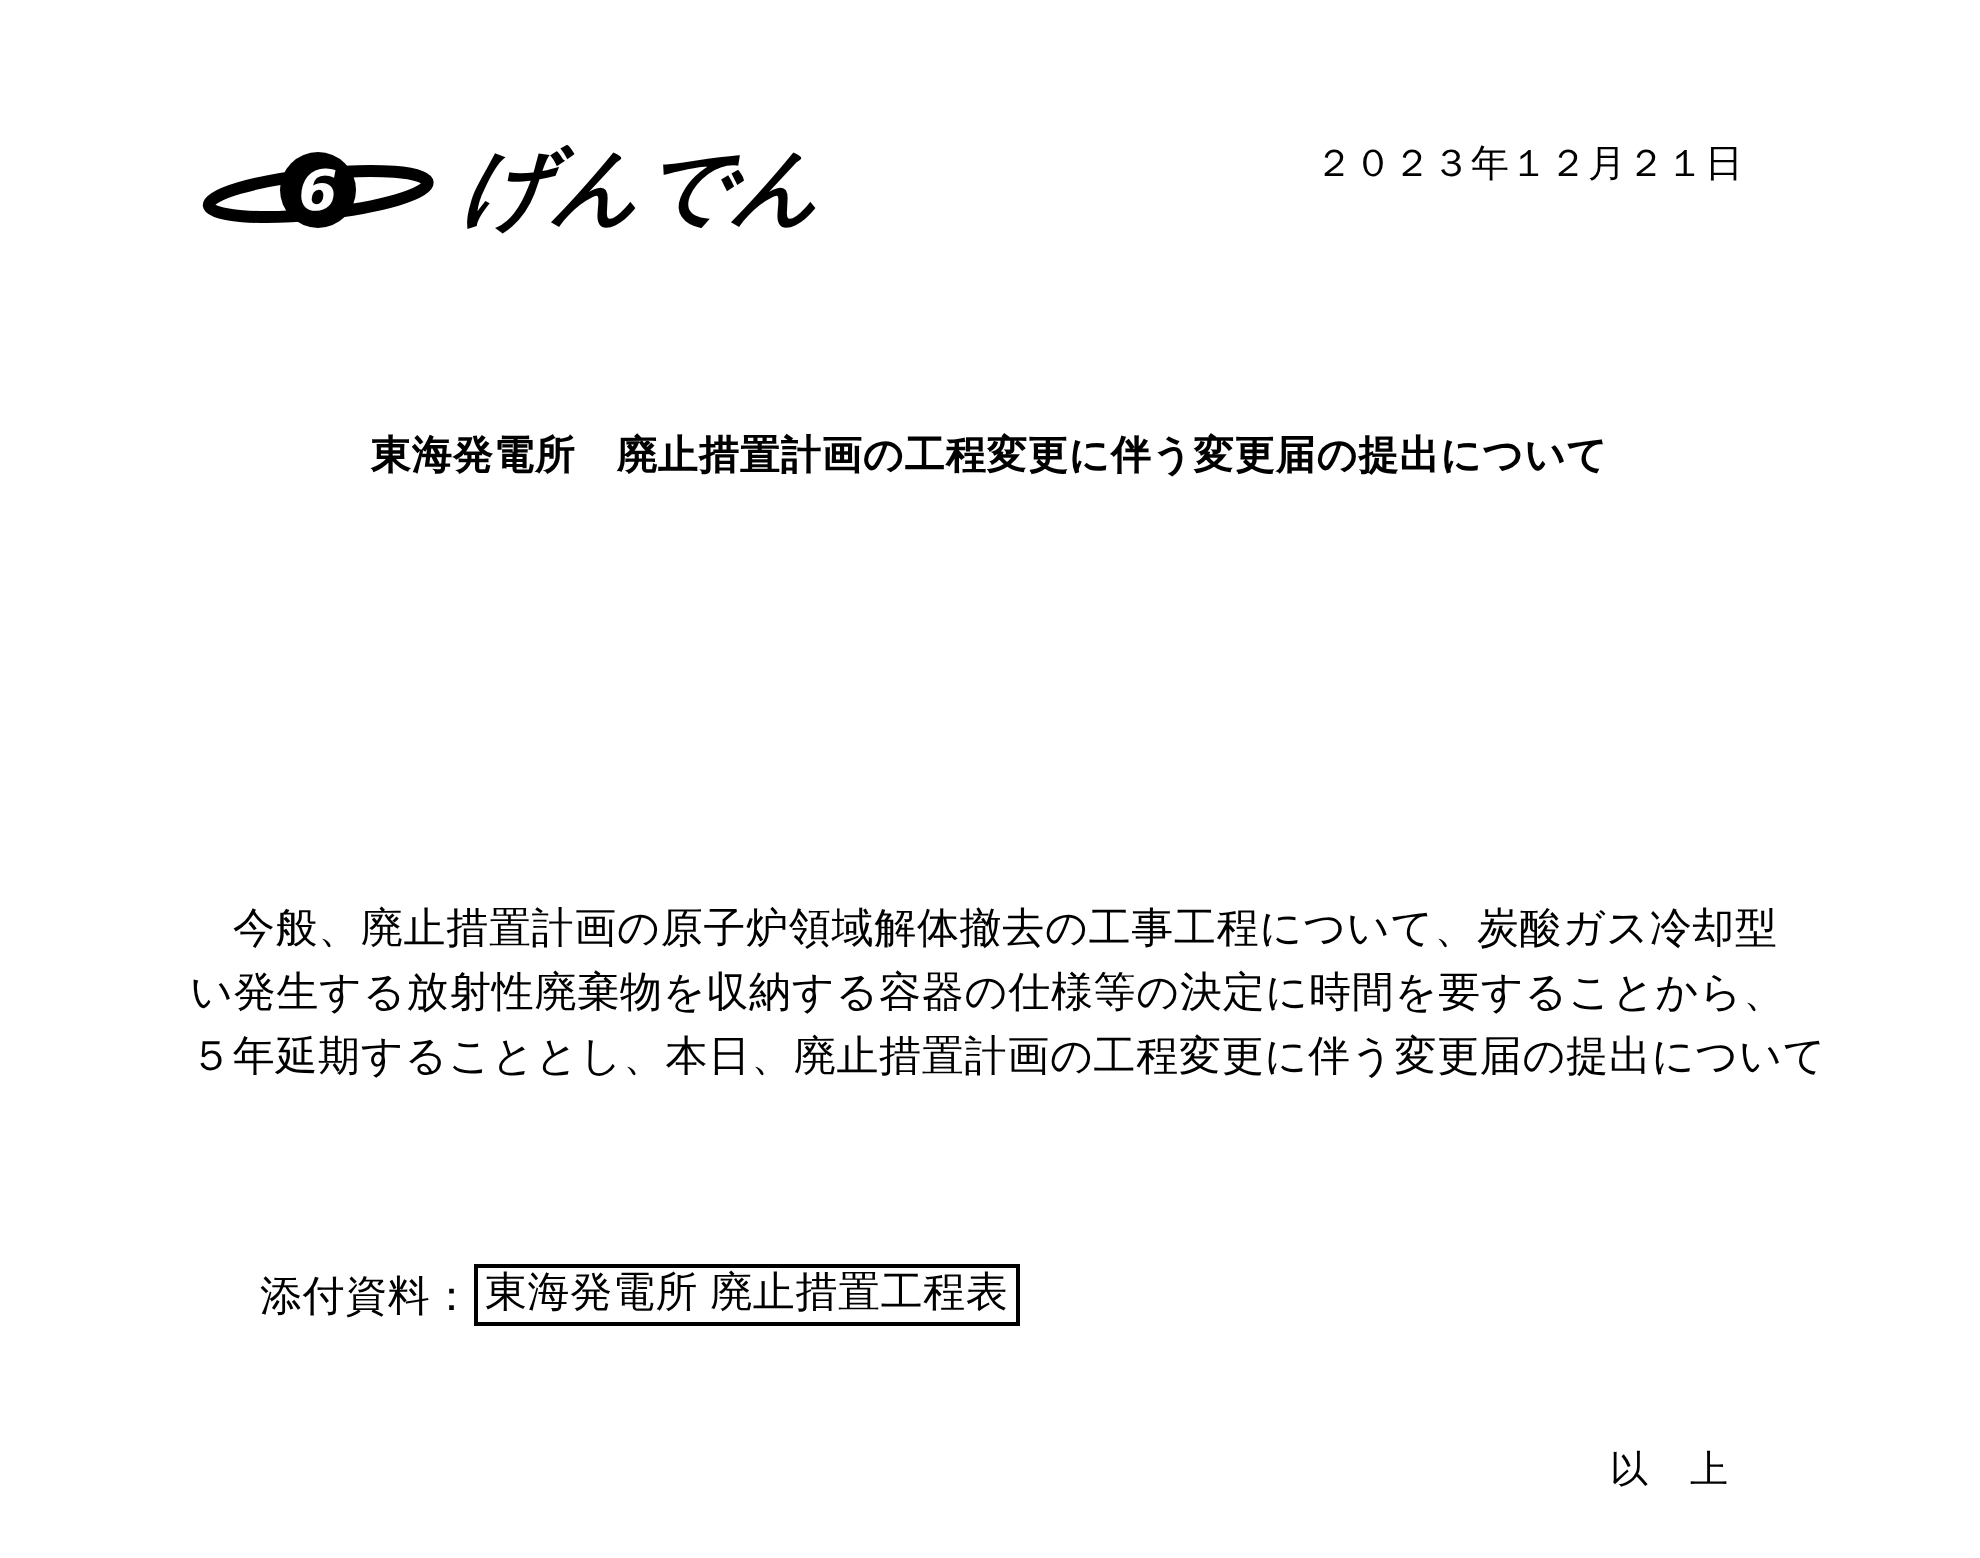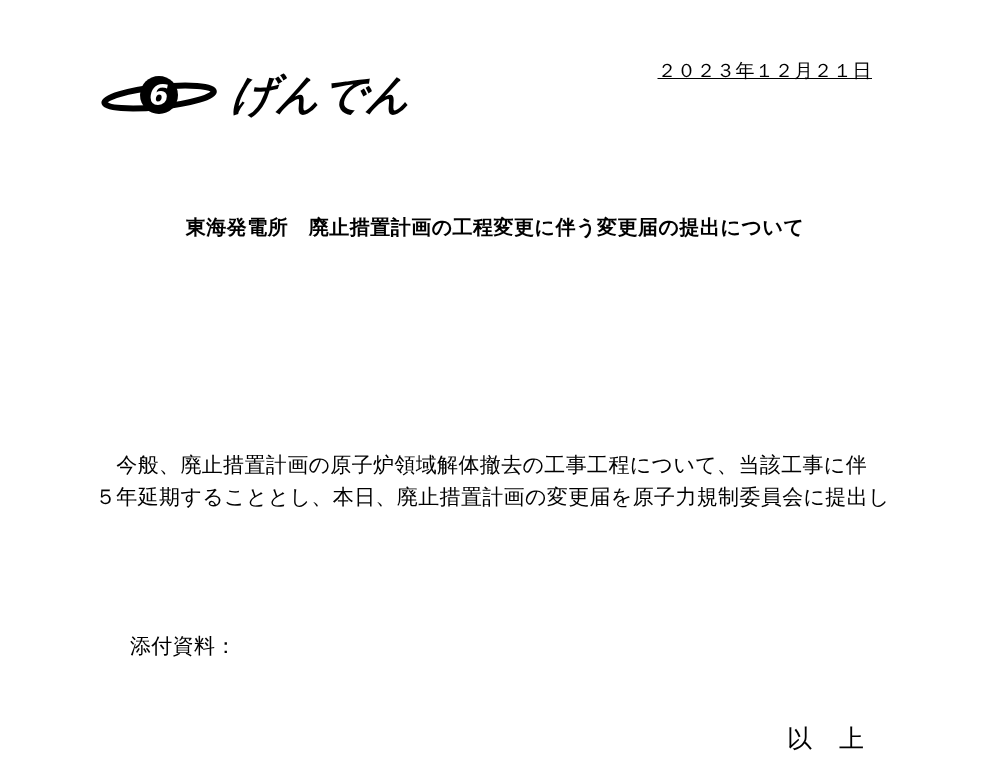--- a/index.html
+++ b/index.html
@@ -28,28 +28,27 @@
     font-weight: 800;
     font-style: italic;
     letter-spacing: 1px;
     transform: skewX(-8deg);
     white-space: nowrap;
     line-height: 1;
     padding-bottom: 4px;
   }
   .header-right {
     position: absolute;
-    top: 56px;
+    top: 68px;
     right: 118px;
     text-align: left;
     font-size: 19px;
     line-height: 30px;
     letter-spacing: 0.5px;
     white-space: nowrap;
-    text-decoration: underline;
   }
   
   .doc-title {
     position: absolute;
     top: 214px;
     left: 0;
     width: 100%;
     text-align: center;
     font-size: 20px;
     font-weight: bold;
@@ -84,21 +83,21 @@
     border: 2px solid #000000;
     padding: 0 4px 1px 4px;
     line-height: 26px;
     cursor: pointer;
   }
   
   .closing {
     position: absolute;
     top: 722px;
     right: 125px;
-    font-size: 25px;
+    font-size: 19px;
     letter-spacing: 1px;
     white-space: pre;
     margin-left: 35px;
   }
 </style>
 </head>
 <body>
 
 <div class="page">
 
@@ -114,23 +113,24 @@
   </div>
 
   <div class="header-right">
     <div>２０２３年１２月２１日</div>
   </div>
 
   <div class="doc-title">東海発電所　廃止措置計画の工程変更に伴う変更届の提出について</div>
 
 
   <div class="para para-2">
-    <div class="line">　今般、廃止措置計画の原子炉領域解体撤去の工事工程について、当該工事に伴</div>
-    <div class="line">５年延期することとし、本日、廃止措置計画の変更届を原子力規制委員会に提出し</div>
+    <div class="line">　今般、廃止措置計画の原子炉領域解体撤去の工事工程について、炭酸ガス冷却型</div>
+    <div class="line">い発生する放射性廃棄物を収納する容器の仕様等の決定に時間を要することから、</div>
+    <div class="line">５年延期することとし、本日、廃止措置計画の工程変更に伴う変更届の提出について</div>
   </div>
 
   <div class="attachment-row">
-    <span>添付資料：</span>
+    <span>添付資料：</span><span class="attachment-box">東海発電所 廃止措置工程表</span>
   </div>
 
   <div class="closing">以　上</div>
 
 </div>
 
 </body></html>

